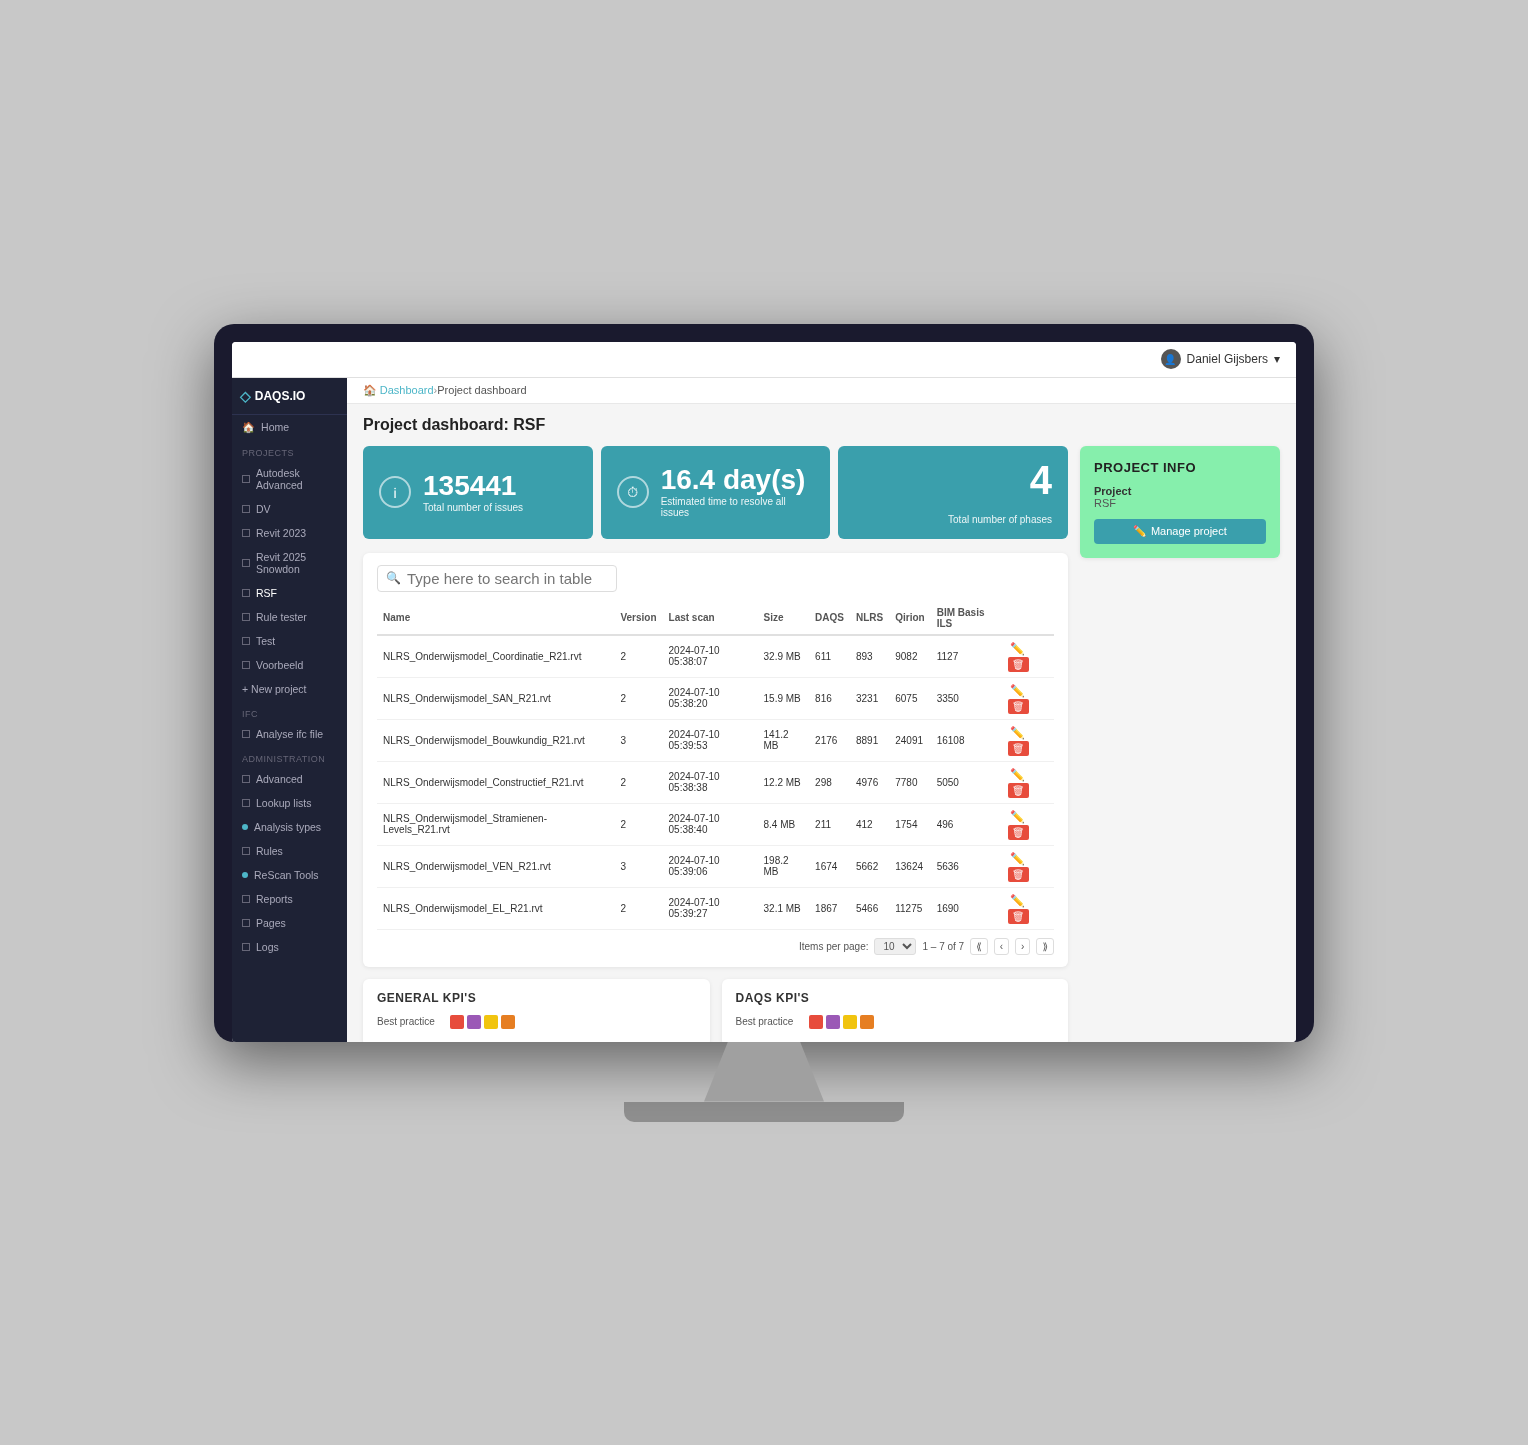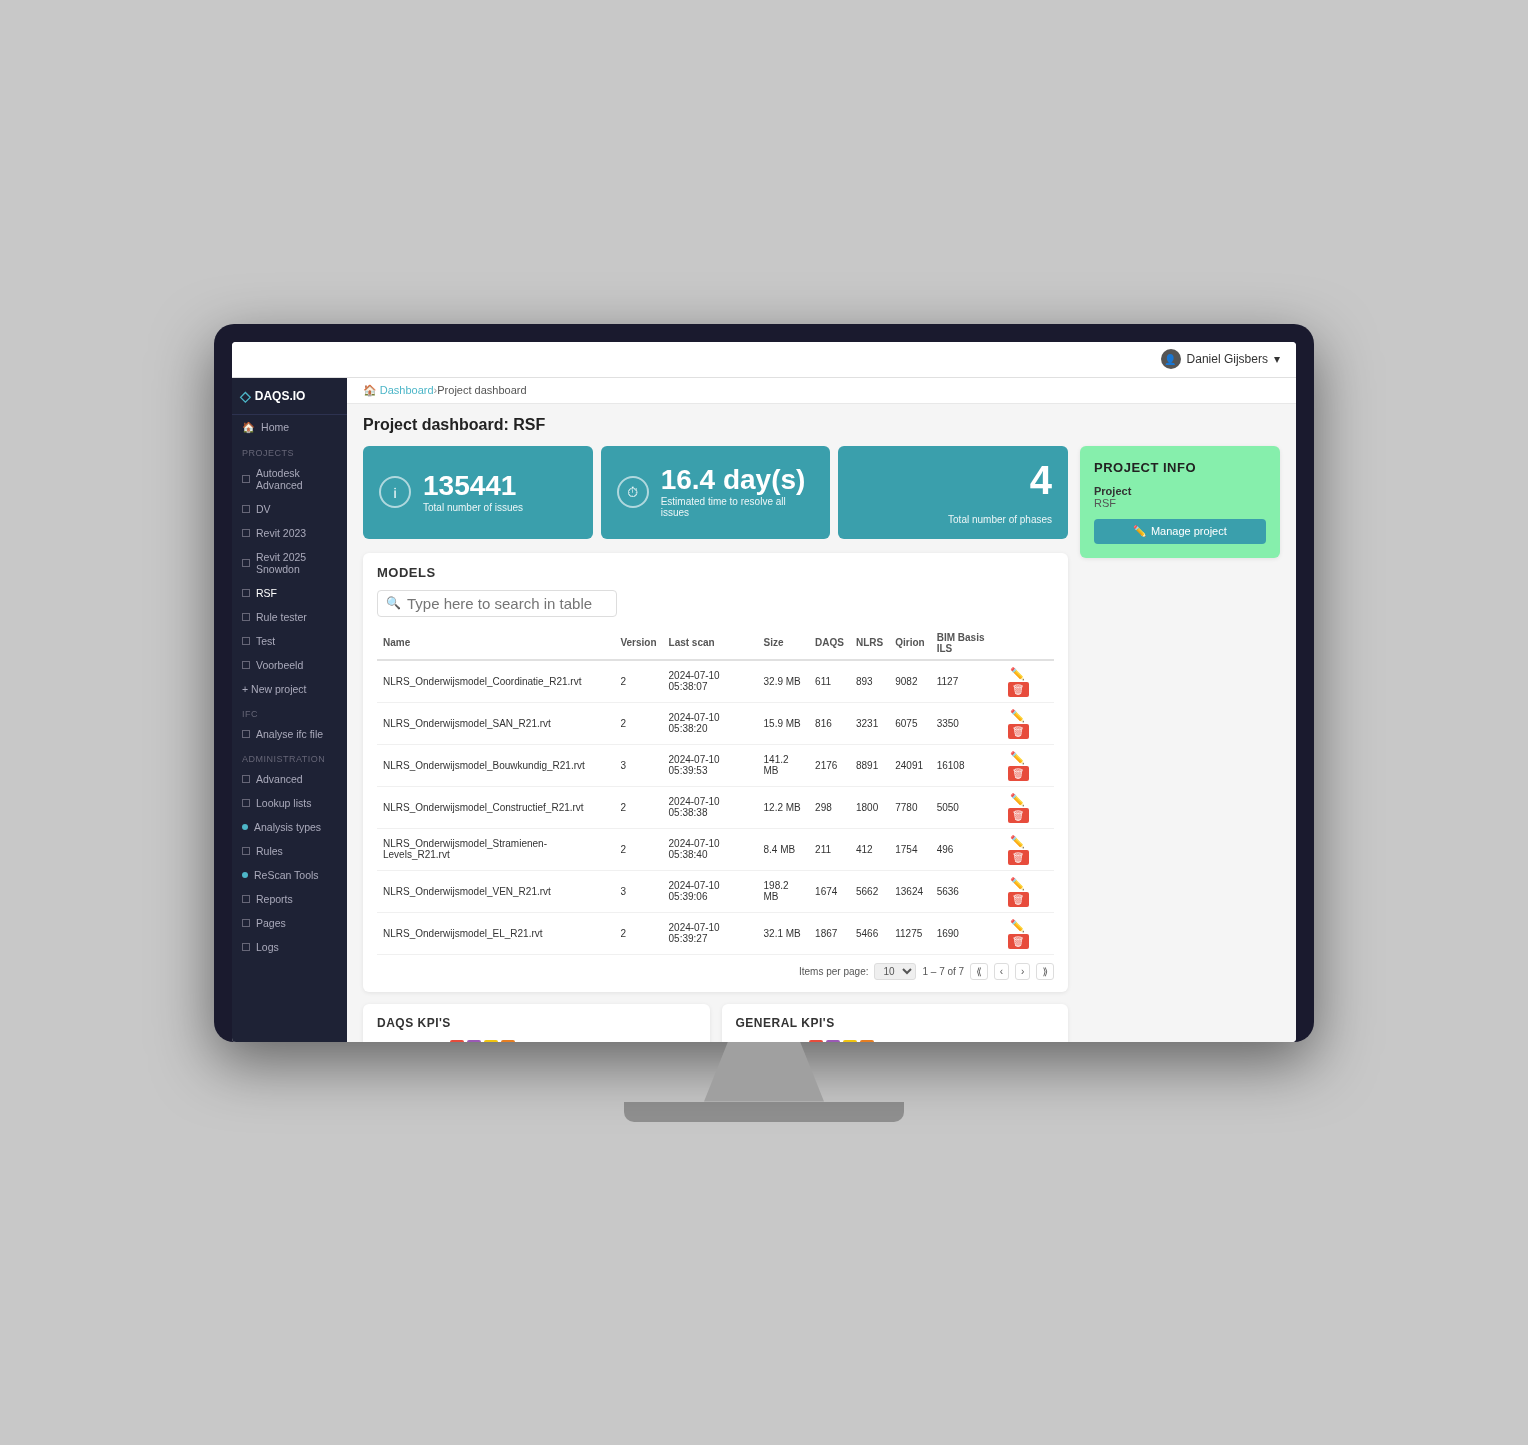--- a/index.html
+++ b/index.html
@@ -593,21 +593,20 @@
                     </div>
                   </div>
 
                   <div class="stat-card phases">
                     <div class="stat-value">4</div>
                     <div class="stat-label">Total number of phases</div>
                   </div>
                 </div>
 
                 <div class="models-section">
-                  <div class="section-title">MODELS</div>
 
                   <div class="search-row">
                     <span class="search-icon-sm">🔍</span>
                     <input class="search-input" type="text" placeholder="Type here to search in table" style="">
                   </div>
 
                   <table class="models-table">
                     <thead>
                       <tr>
                         <th>Name</th>
@@ -663,21 +662,21 @@
         <button class="edit-btn">✏️</button>
         <button class="delete-btn">🗑</button>
       </td>
     </tr>
                         <tr>
       <td>NLRS_Onderwijsmodel_Constructief_R21.rvt</td>
       <td>2</td>
       <td>2024-07-10 05:38:38</td>
       <td>12.2 MB</td>
       <td>298</td>
-      <td>1800</td>
+      <td>4976</td>
       <td>7780</td>
       <td>5050</td>
       <td>
         <button class="edit-btn">✏️</button>
         <button class="delete-btn">🗑</button>
       </td>
     </tr>
                         <tr>
       <td>NLRS_Onderwijsmodel_Stramienen-Levels_R21.rvt</td>
       <td>2</td>
@@ -733,47 +732,47 @@
                     <span>1 – 7 of 7</span>
                     <button class="pagination-btn">⟪</button>
                     <button class="pagination-btn">‹</button>
                     <button class="pagination-btn">›</button>
                     <button class="pagination-btn">⟫</button>
                   </div>
                 </div>
 
                 <div class="kpi-row">
                   <div class="kpi-card">
+                    <div class="kpi-title">GENERAL KPI'S</div>
+                    <div id="general-kpi-items">
+                        <div class="kpi-row-item">
+                          <span class="kpi-label">Best practice</span>
+                          <div class="kpi-squares">
+                            <div class="kpi-square" style="background: rgb(231, 76, 60);"></div>
+                            <div class="kpi-square" style="background: rgb(155, 89, 182);"></div>
+                            <div class="kpi-square" style="background: rgb(241, 196, 15);"></div>
+                            <div class="kpi-square" style="background: rgb(230, 126, 34);"></div>
+                          </div>
+                        </div>
+                      </div>
+                  </div>
+                  <div class="kpi-card">
                     <div class="kpi-title">DAQS KPI'S</div>
                     <div id="daqs-kpi-items">
                         <div class="kpi-row-item">
                           <span class="kpi-label">Best practice</span>
                           <div class="kpi-squares">
                             <div class="kpi-square" style="background: rgb(231, 76, 60);"></div>
                             <div class="kpi-square" style="background: rgb(155, 89, 182);"></div>
                             <div class="kpi-square" style="background: rgb(241, 196, 15);"></div>
                             <div class="kpi-square" style="background: rgb(230, 126, 34);"></div>
                           </div>
                         </div>
                       </div>
                   </div>
-                  <div class="kpi-card">
-                    <div class="kpi-title">GENERAL KPI'S</div>
-                    <div id="general-kpi-items">
-                        <div class="kpi-row-item">
-                          <span class="kpi-label">Best practice</span>
-                          <div class="kpi-squares">
-                            <div class="kpi-square" style="background: rgb(231, 76, 60);"></div>
-                            <div class="kpi-square" style="background: rgb(155, 89, 182);"></div>
-                            <div class="kpi-square" style="background: rgb(241, 196, 15);"></div>
-                            <div class="kpi-square" style="background: rgb(230, 126, 34);"></div>
-                          </div>
-                        </div>
-                      </div>
-                  </div>
                 </div>
 
               </div>
 
               <div class="right-panel">
                 <div class="project-info-card">
                   <div class="project-info-title">PROJECT INFO</div>
                   <div class="project-info-label">Project</div>
                   <div class="project-info-value">RSF</div>
                   <button class="manage-btn">

